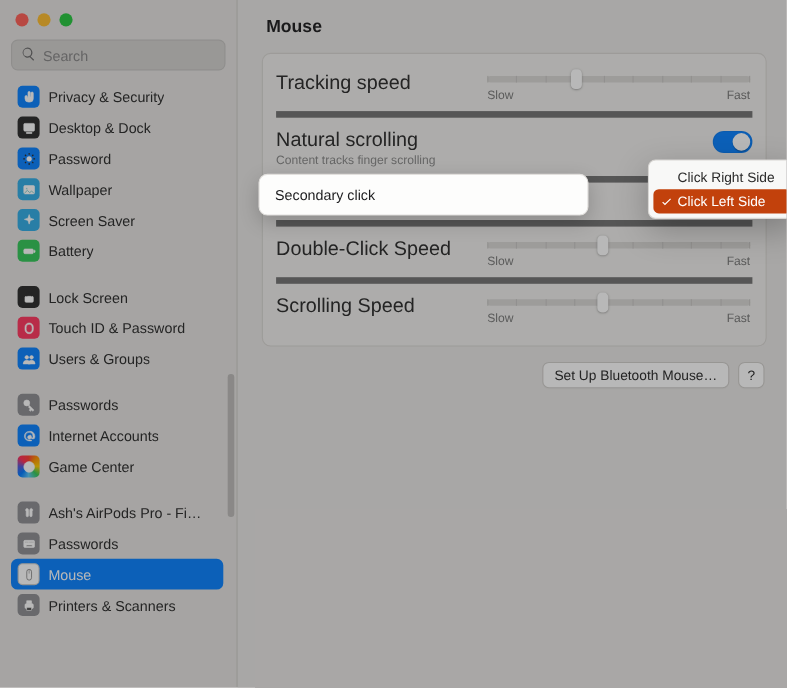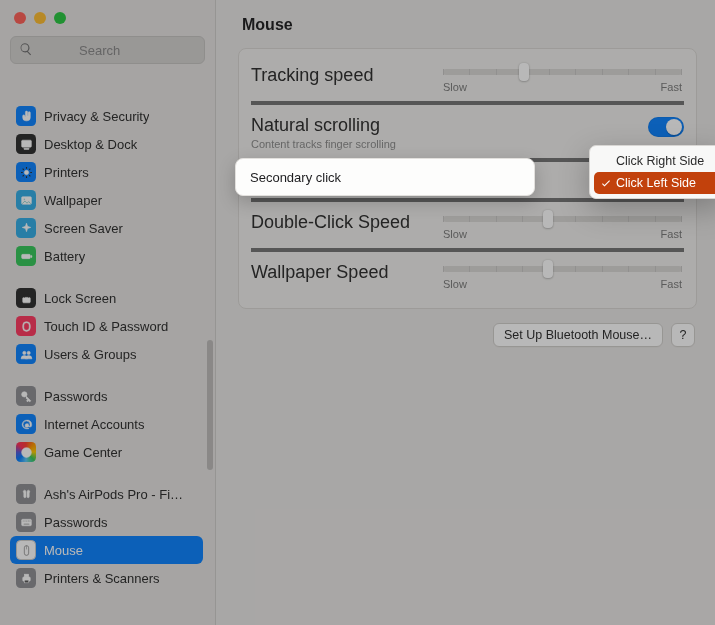--- a/index.html
+++ b/index.html
@@ -30,30 +30,29 @@
     .dot.green { background: #28c840; }
 
     .search {
       display: flex; align-items: center;
       background: #d3d1cf;
       border: 1px solid #c5c3c1;
       border-radius: 6px;
       padding: 4px 8px;
       margin-bottom: 10px;
       height: 28px;
-      gap: 40px;
     }
     .search svg { width: 14px; height: 14px; fill: #6e6e6e; margin-right: 6px; }
     .search input {
       border: none; background: transparent; outline: none;
       font-size: 13px; color: #3a3a3a; width: 100%;
     }
     .search input::placeholder { color: #888; }
 
-    .navlist { flex: 1; overflow-y: auto; padding-right: 2px; margin-top: 28px; }
+    .navlist { flex: 1; overflow-y: auto; padding-right: 2px; }
     .group-gap { height: 14px; }
 
     .item {
       display: flex; align-items: center;
       height: 28px;
       border-radius: 6px;
       padding: 0 6px;
       margin: 0 0 0 0;
       cursor: default;
       color: #2b2b2b;
@@ -84,21 +83,21 @@
     .panel {
       background: #efeeec;
       border: 1px solid #d8d6d3;
       border-radius: 8px;
       padding: 6px 12px 10px 12px;
     }
     .row {
       display: flex; align-items: flex-start;
       padding: 10px 0 8px 0;
     }
-    .row + .row { border-top: 4px solid #737373; }
+    .row + .row { border-top: 6px solid #737373; }
     .row .left { width: 190px; flex: 0 0 190px; }
     .row .left .l1 { font-size: 18px; color: #2b2b2b; }
     .row .left .l2 { font-size: 11px; color: #8a8a8a; margin-top: 2px; }
     .row .right { flex: 1; display: flex; flex-direction: column; align-items: stretch; justify-content: flex-end; }
 
     .slider { position: relative; height: 6px; background: #d9d7d5; border-radius: 3px; margin: 4px 2px 4px 2px; }
     .slider .tickbar { position: absolute; inset: 0; display: flex; justify-content: space-between; }
     .slider .tickbar span { width: 1px; height: 6px; background: #c8c6c4; }
     .slider .thumb {
       position: absolute; top: 50%; transform: translate(-50%, -50%);
@@ -229,21 +228,21 @@
         </div>
         <div class="item">
           <div class="ico bg-blue fg-white">
             <svg viewBox="0 0 24 24" fill="#fff" stroke="#fff">
               <circle cx="12" cy="12" r="4"></circle>
               <g stroke-width="2" stroke="currentColor">
                 <path d="M12 2v3M12 19v3M2 12h3M19 12h3M4.9 4.9l2.1 2.1M17 17l2.1 2.1M4.9 19.1L7 17M17 7l2.1-2.1"></path>
               </g>
             </svg>
           </div>
-          <div class="lbl">Printers</div>
+          <div class="lbl">Password</div>
         </div>
         <div class="item">
           <div class="ico bg-cyan fg-white">
             <svg viewBox="0 0 24 24" fill="#fff" stroke="#fff">
               <rect x="3" y="5" width="18" height="14" rx="2"></rect>
               <circle cx="8" cy="10" r="1.5" fill="#7cc"></circle>
               <path d="M4 18l5-5 4 4 3-3 4 4" fill="none" stroke="#7cc" stroke-width="1.5"></path>
             </svg>
           </div>
           <div class="lbl">Wallpaper</div>
@@ -440,21 +439,21 @@
           </div>
           <div class="minmax">
             <span>Slow</span>
             <span>Fast</span>
           </div>
         </div>
       </div>
 
       <div class="row">
         <div class="left">
-          <div class="l1">Wallpaper Speed</div>
+          <div class="l1">Scrolling Speed</div>
         </div>
         <div class="right">
           <div class="slider">
             <div class="tickbar">
                 <span></span>
                 <span></span>
                 <span></span>
                 <span></span>
                 <span></span>
                 <span></span>

